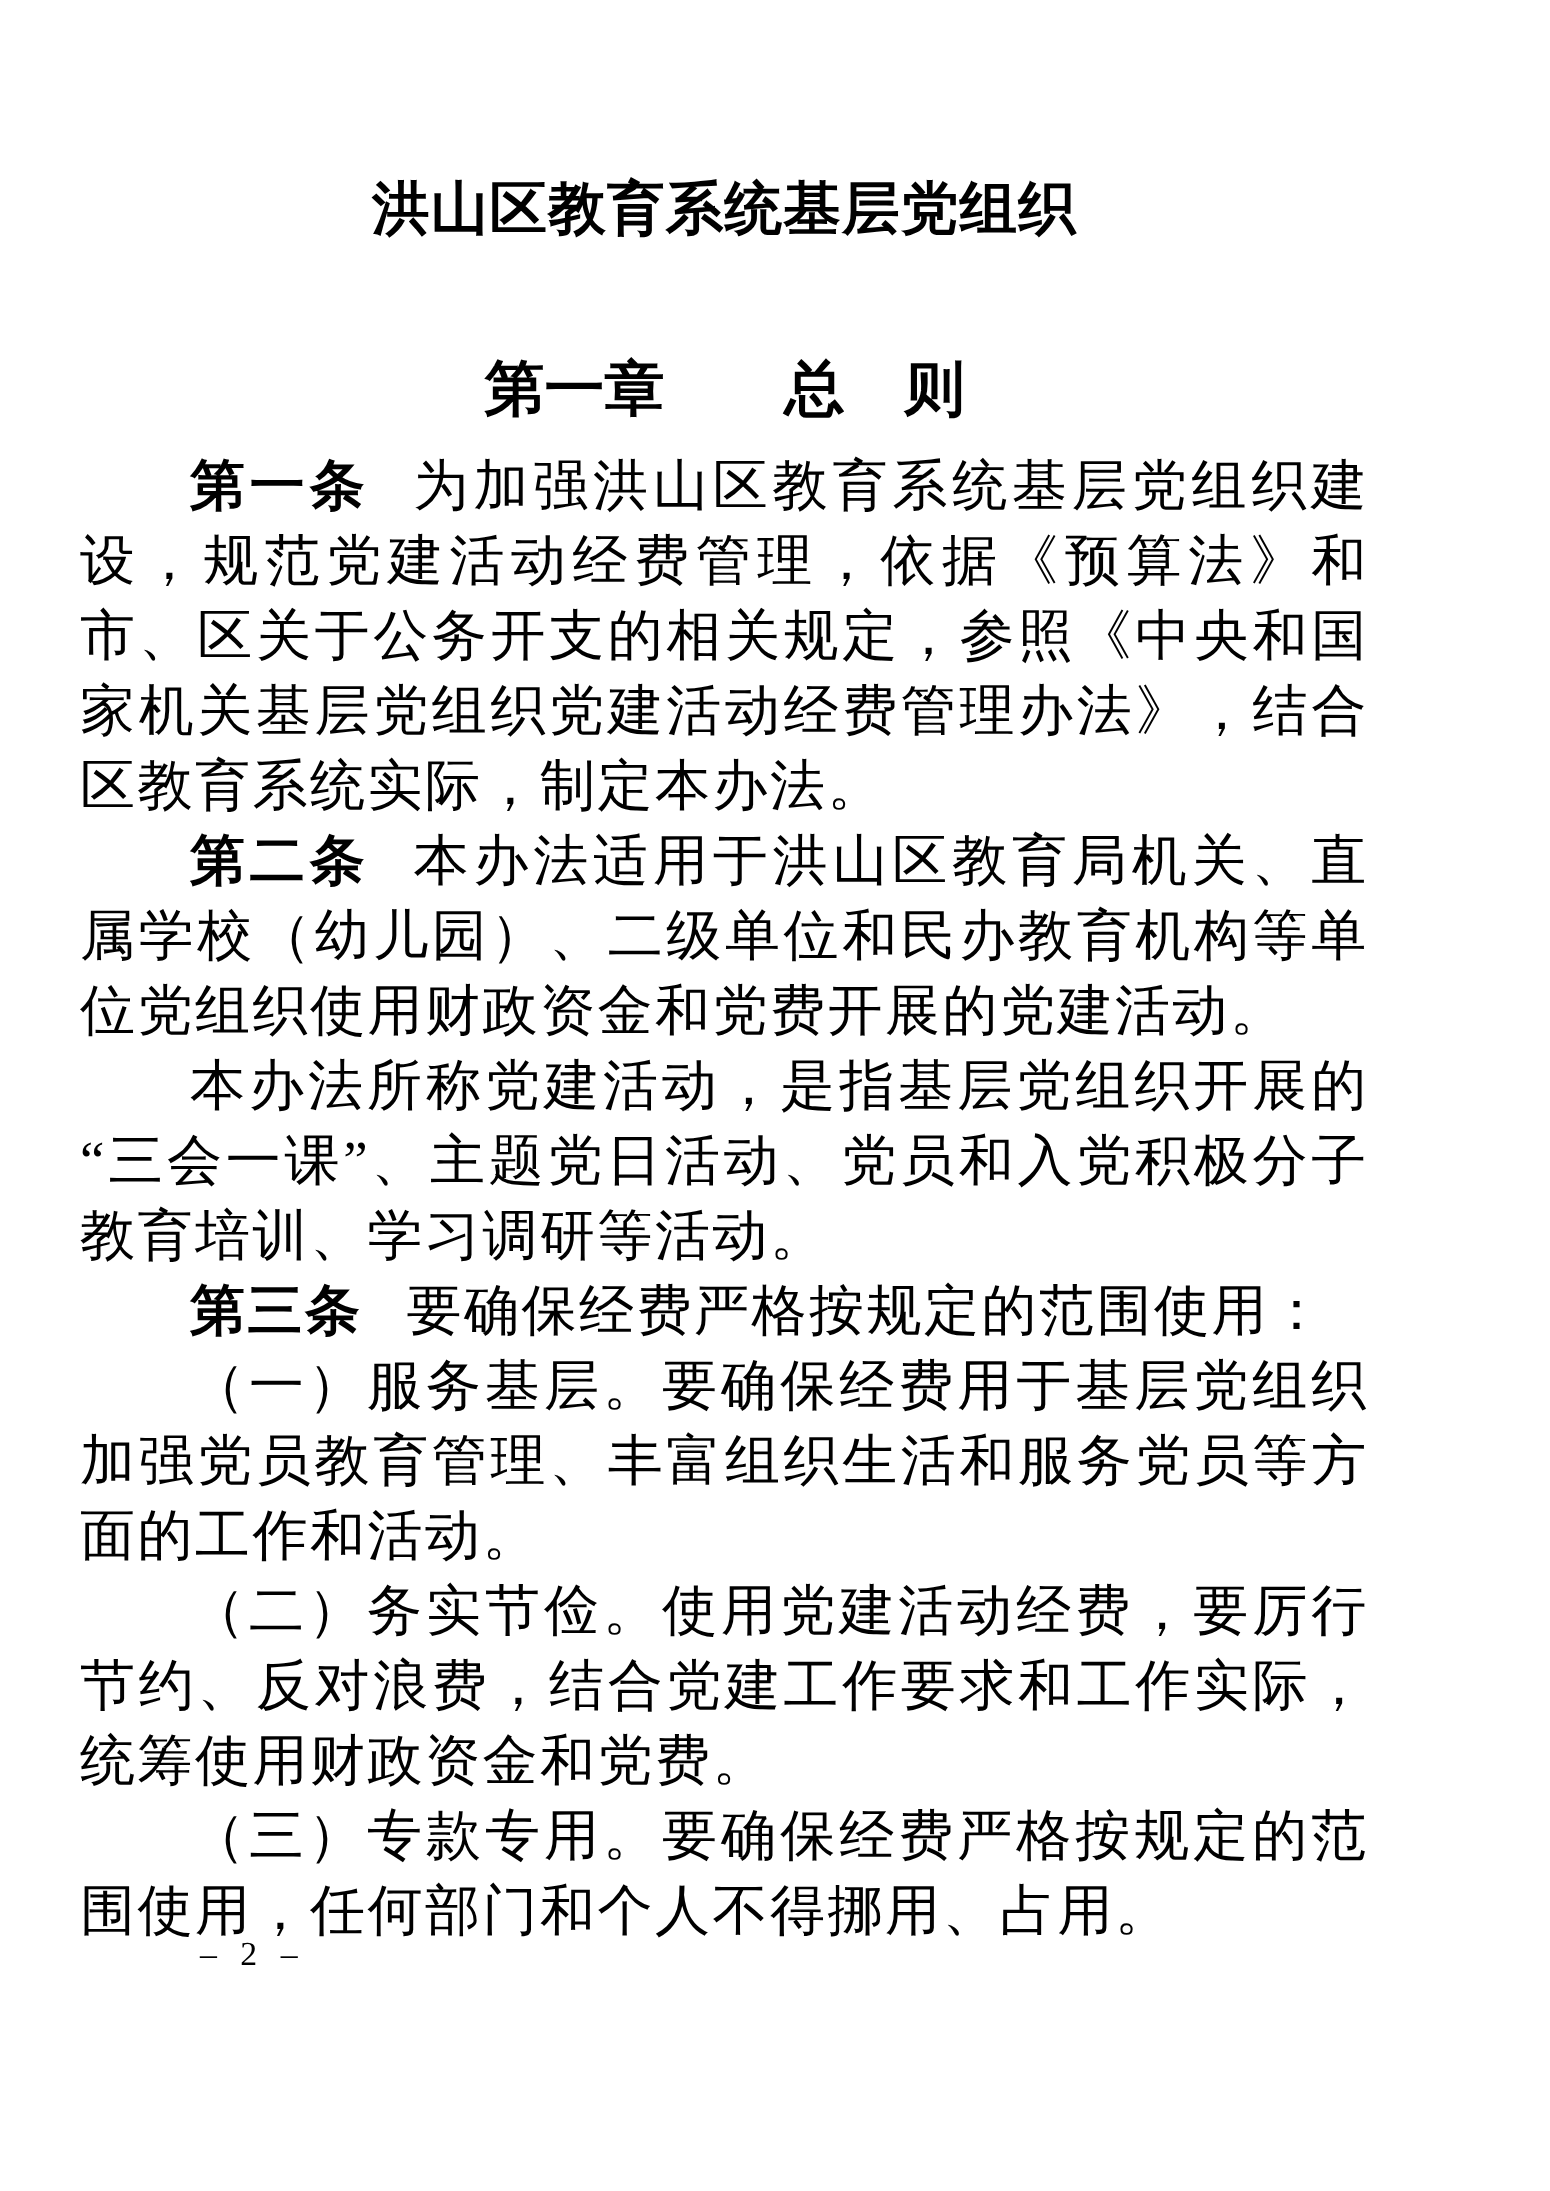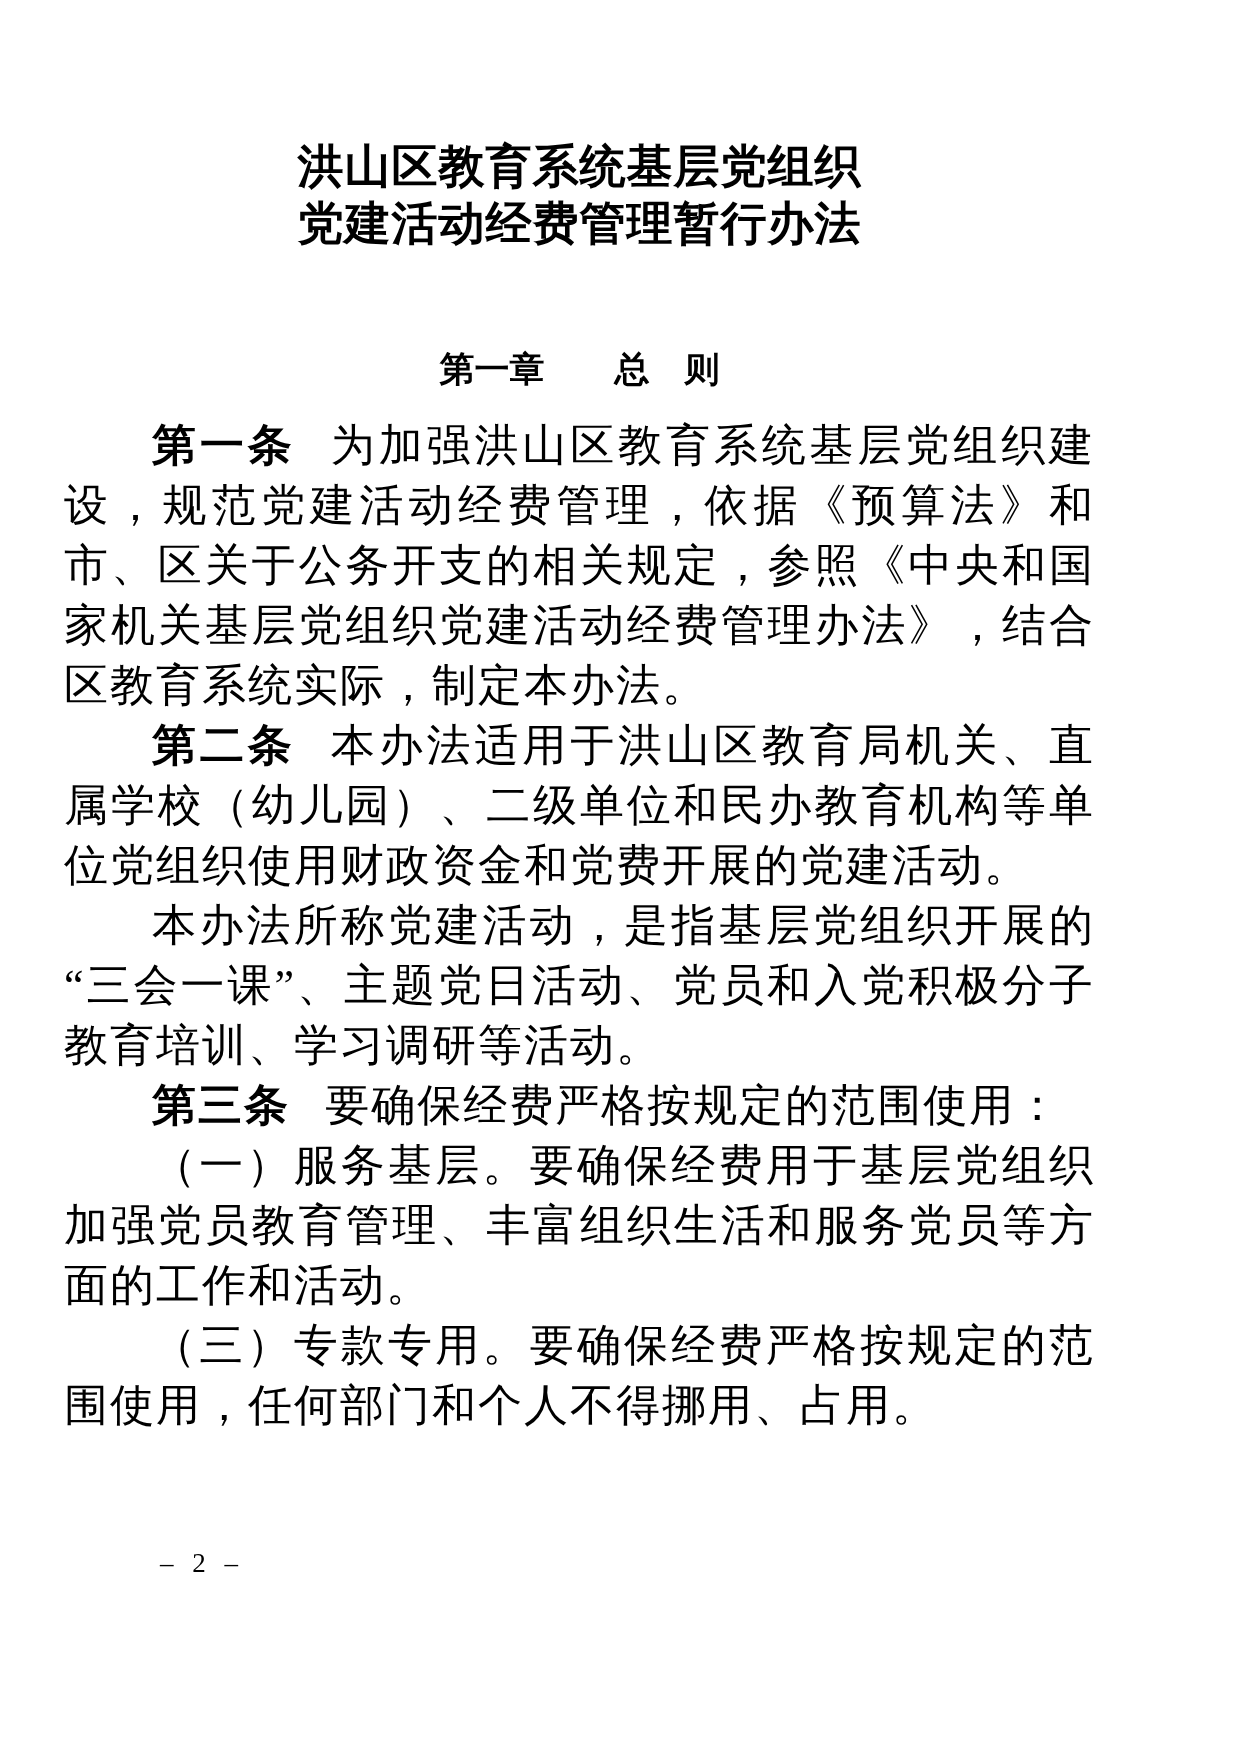--- a/index.html
+++ b/index.html
@@ -26,21 +26,21 @@
     font-weight: bold;
     font-size: 46px;
     line-height: 57px;
     letter-spacing: 1px;
     margin: 0;
   }
   .chapter-heading {
     text-align: center;
     font-family: "Liberation Sans", "DejaVu Sans", sans-serif;
     font-weight: bold;
-    font-size: 35px;
+    font-size: 48px;
     line-height: 42px;
     margin: 0;
     white-space: pre;
   }
   .chapter-heading.first {
     margin-top: 96px;
   }
   .chapter-heading.second {
     margin-top: 18px;
     margin-bottom: 8px;
@@ -69,37 +69,37 @@
     font-family: "Liberation Serif", "DejaVu Serif", serif;
   }
 </style>
 </head>
 <body>
 
 <div class="page">
 
   <h1 class="doc-title">
     <span>洪山区教育系统基层党组织</span><br>
-    <span>党建活动经费管理暂行办法</span>
   </h1>
 
   <h2 class="chapter-heading first">第一章　　总　则</h2>
 
   <div class="body-block">
 
     <p class="body-para"><span class="para-lead">第一条</span><span>为加强洪山区教育系统基层党组织建设，规范党建活动经费管理，依据《预算法》和市、区关于公务开支的相关规定，参照《中央和国家机关基层党组织党建活动经费管理办法》，结合区教育系统实际，制定本办法。</span></p>
 
     <p class="body-para"><span class="para-lead">第二条</span><span>本办法适用于洪山区教育局机关、直属学校（幼儿园）、二级单位和民办教育机构等单位党组织使用财政资金和党费开展的党建活动。</span></p>
 
     <p class="body-para"><span>本办法所称党建活动，是指基层党组织开展的“三会一课”、主题党日活动、党员和入党积极分子教育培训、学习调研等活动。</span></p>
 
     <p class="body-para"><span class="para-lead">第三条</span><span>要确保经费严格按规定的范围使用：</span></p>
 
     <p class="body-para"><span>（一）服务基层。要确保经费用于基层党组织加强党员教育管理、丰富组织生活和服务党员等方面的工作和活动。</span></p>
 
+    <p class="body-para"><span>（二）务实节俭。使用党建活动经费，要厉行节约、反对浪费，结合党建工作要求和工作实际，统筹使用财政资金和党费。</span></p>
 
     <p class="body-para"><span>（三）专款专用。要确保经费严格按规定的范围使用，任何部门和个人不得挪用、占用。</span></p>
 
 
 
   </div>
 
   <div class="page-number">– 2 –</div>
 
 </div>

